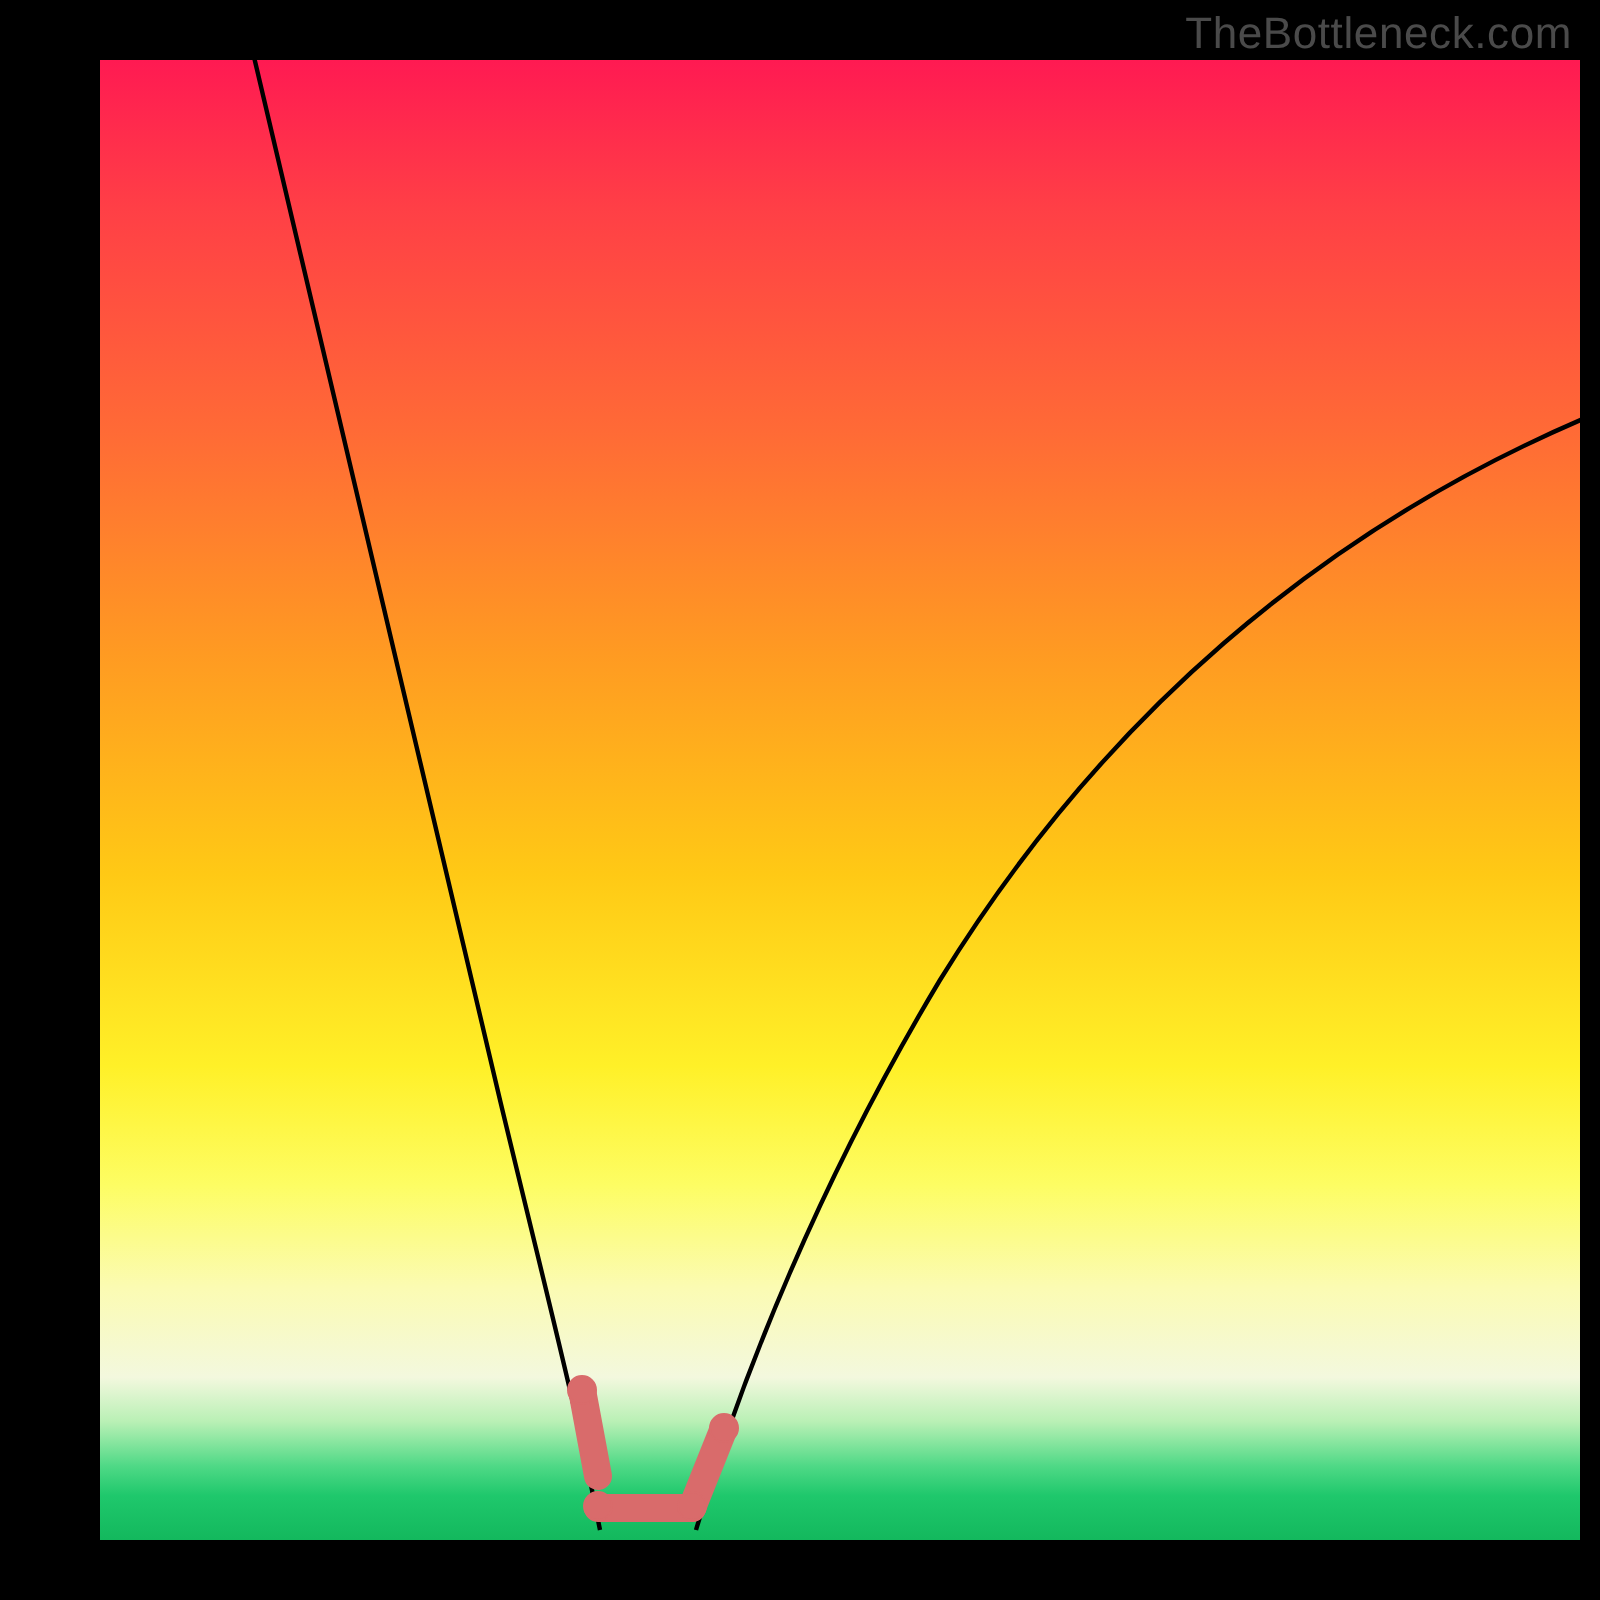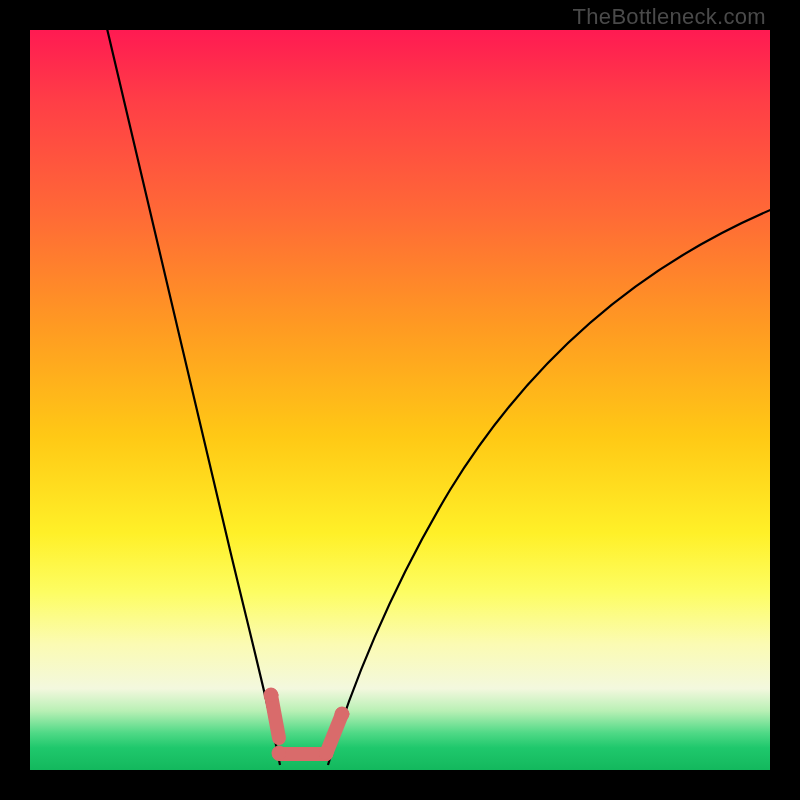--- a/index.html
+++ b/index.html
@@ -9,20 +9,21 @@
     height: 800px;
     background: #000;
     overflow: hidden;
     font-family: Arial, Helvetica, sans-serif;
   }
   .stage {
     position: relative;
     width: 774px;
     height: 800px;
     background: #000;
+    margin-left: 20px;
   }
   .plot-area {
     position: absolute;
     left: 30px;
     top: 30px;
     width: 740px;
     height: 740px;
     overflow: hidden;
   }
   .gradient-bg {

